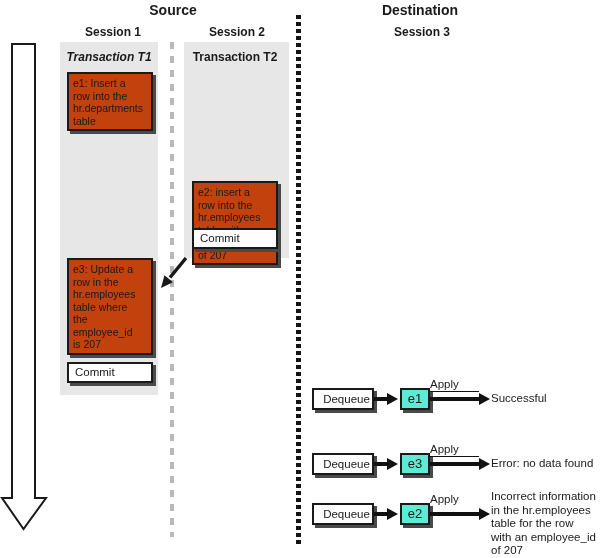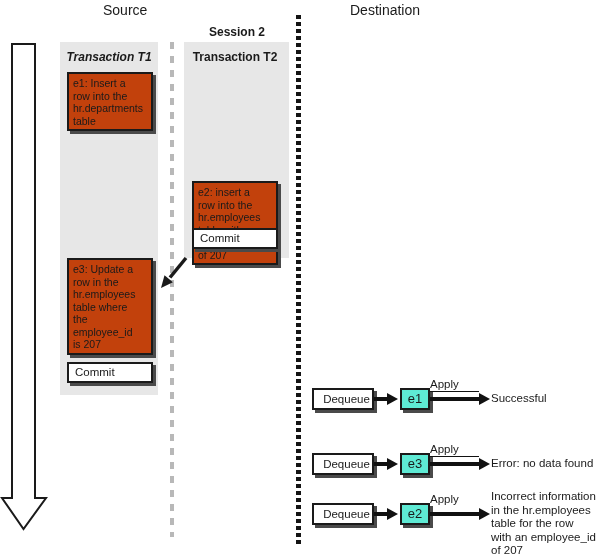--- a/index.html
+++ b/index.html
@@ -2,21 +2,21 @@
 <html><head>
 <meta charset="utf-8">
 <style>
   html,body{margin:0;padding:0;background:#fff;}
   #stage{
     position:relative;width:606px;height:558px;background:#fff;overflow:hidden;
     font-family:"Liberation Sans","DejaVu Sans",sans-serif;color:#1a1a1a;
   }
   .abs{position:absolute;}
   
-  .h-main{font-size:14px;font-weight:normal;}
+  .h-main{font-size:14px;font-weight:bold;text-align:center;}
   .h-session{font-size:12px;font-weight:bold;text-align:center;}
   .h-trans{font-size:12px;font-weight:bold;text-align:center;}
   
   .col{background:#e7e7e7;}
   
   .div-gray{
     width:4px;
     background:repeating-linear-gradient(to bottom,#b8b8b8 0 7px,transparent 7px 14px);
   }
   .div-black{
@@ -75,21 +75,23 @@
 <div id="stage">
 
   <div class="abs col" style="left:60px;top:42px;width:98px;height:353px;"></div>
   <div class="abs col" style="left:184px;top:42px;width:105px;height:216px;"></div>
 
   <div class="abs div-gray" style="left:170px;top:42px;height:495px;"></div>
   <div class="abs div-black" style="left:296px;top:15px;height:531px;"></div>
 
   <div class="abs h-main" style="left:103px;top:2px;width:140px;">Source</div>
   <div class="abs h-main" style="left:350px;top:2px;width:140px;">Destination</div>
+  <div class="abs h-session" style="left:53px;top:25px;width:120px;">Session 1</div>
   <div class="abs h-session" style="left:177px;top:25px;width:120px;">Session 2</div>
+  <div class="abs h-session" style="left:362px;top:25px;width:120px;">Session 3</div>
 
   <div class="abs h-trans" style="left:64px;top:50px;width:90px;font-style:italic;">Transaction T1</div>
   <div class="abs h-trans" style="left:190px;top:50px;width:90px;">Transaction T2</div>
 
   <div class="abs time-label" style="left:14px;top:49px;height:60px;">TIME</div>
 
   <div class="abs ebox" style="left:67px;top:72px;width:86px;min-height:56px;">e1: Insert a
 row into the
 hr.departments
 table</div>

